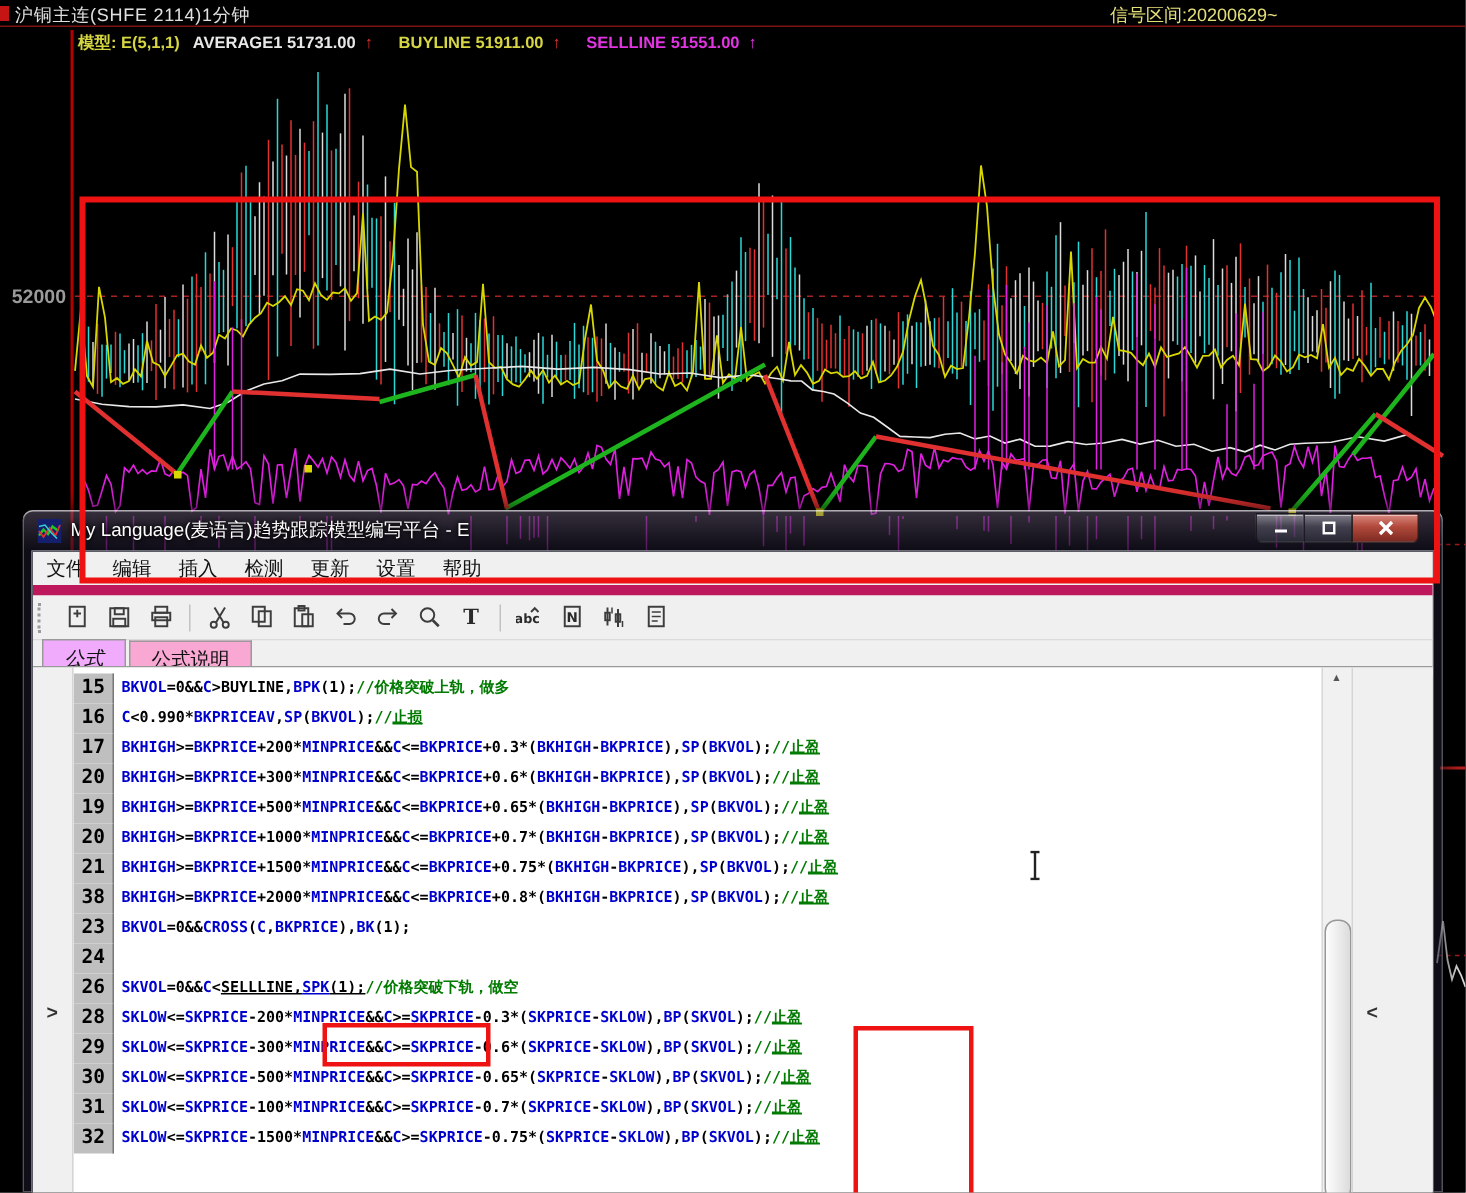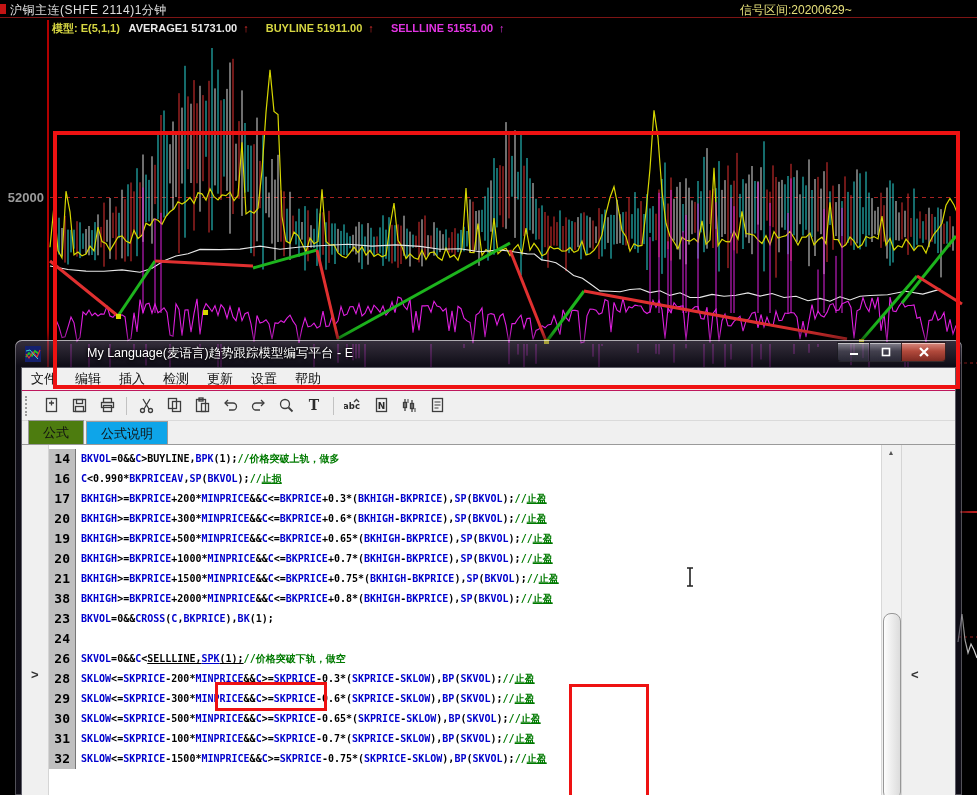--- a/index.html
+++ b/index.html
@@ -19,41 +19,41 @@
   .anno{position:absolute;border:4px solid #ee1212;z-index:60;pointer-events:none;}
   #anno-main{left:53px;top:131px;width:899px;height:250px;}
   #anno-line27{left:215px;top:682px;width:106px;height:23px;border-width:3px;}
   #anno-col{left:569px;top:684px;width:74px;height:115px;border-width:3px;}
   
   .window{position:absolute;left:15px;top:340px;width:947px;height:455px;z-index:10;
     border-radius:7px 7px 0 0;background:linear-gradient(rgba(120,105,135,.45),rgba(25,22,38,.58) 26px,rgba(25,22,38,.62));
     box-shadow:0 0 16px rgba(0,0,0,.9), inset 0 1px 0 rgba(255,255,255,.45), inset 0 0 0 1px rgba(255,255,255,.28);}
   .titlebar{position:absolute;left:0;top:0;right:0;height:27px;display:flex;align-items:center;color:#fff;}
   .win-icon{width:16px;height:16px;margin:0 6px 0 10px;flex:0 0 auto;}
-  .win-title{font-size:12.5px;text-shadow:0 1px 3px #000,0 0 4px #000;white-space:nowrap;padding-left:40px;}
+  .win-title{font-size:12.5px;text-shadow:0 1px 3px #000,0 0 4px #000;white-space:nowrap;}
   .win-btns{position:absolute;right:16px;top:2px;display:flex;}
   .wbtn{width:31px;height:18px;display:flex;align-items:center;justify-content:center;
     background:linear-gradient(rgba(200,200,210,.55),rgba(90,90,105,.55) 45%,rgba(55,55,70,.6));
     border:1px solid rgba(20,20,25,.8);border-right-width:0;box-shadow:inset 0 1px 0 rgba(255,255,255,.5);}
   .wbtn:first-child{border-radius:0 0 0 4px;}
   .wbtn-close{width:43px;border-right-width:1px;border-radius:0 0 4px 0;
     background:linear-gradient(#d98a80,#b24a3c 45%,#7e2a22);}
   .client{position:absolute;left:6px;right:6px;top:27px;bottom:0;background:#f0f0f0;border:1px solid #5c5c66;border-bottom:none;}
   
-  .menubar{height:22px;display:flex;align-items:center;background:#f0f0f0;border-bottom:1px solid #be185d;}
+  .menubar{height:22px;display:flex;align-items:center;background:#f0f0f0;border-bottom:7px solid #be185d;}
   .menu-item{font-size:13px;color:#111;padding:2px 9px;cursor:default;}
   
   .toolbar{height:29px;display:flex;align-items:center;background:#f0f0f0;border-bottom:1px solid #dadada;}
   .grip{width:4px;height:20px;margin:0 6px 0 3px;border-left:2px dotted #9a9a9a;}
   .tbtn{width:24px;height:24px;display:flex;align-items:center;justify-content:center;margin:0 2px;}
   .tsep{width:1px;height:18px;background:#c2c2c2;margin:0 5px;}
   
   .tabbar{height:24px;display:flex;align-items:flex-end;background:#f0f0f0;padding-left:6px;}
-  .tab{font-size:13px;color:#111;padding:3px 14px 2px;border:1px solid #9a9a9a;border-bottom:none;background:#0ea5e9;margin-right:2px;}
-  .tab.active{background:#4d7c0f;position:relative;top:1px;padding-bottom:4px;}
+  .tab{font-size:13px;color:#111;padding:3px 14px 2px;border:1px solid #9a9a9a;border-bottom:none;background:#f9a8d4;margin-right:2px;}
+  .tab.active{background:#f0abfc;position:relative;top:1px;padding-bottom:4px;font-style:italic;}
   
   .editor{position:absolute;left:0;right:0;top:76px;bottom:0;display:flex;background:#fff;border-top:1px solid #9a9a9a;}
   .splitter{width:26px;background:#f0f0f0;border-right:1px solid #d5d5d5;position:relative;}
   .chev{position:absolute;font-size:13px;color:#333;font-weight:bold;}
   .code-wrap{flex:0 0 832px;overflow:hidden;background:#fff;padding-top:4px;}
   .crow{display:flex;height:20px;line-height:20px;white-space:nowrap;}
   .ln{flex:0 0 21px;background:#bfbfbf;border-right:1px solid #777;color:#000;text-align:right;padding-right:5px;
       font-family:"DejaVu Sans Mono",monospace;font-size:13px;font-weight:bold;}
   .ctext{padding-left:5px;font-family:"DejaVu Sans Mono",monospace;font-size:10px;font-weight:bold;}
   .sb{color:#0000cd;} .sk{color:#000;} .sg{color:#007a00;} .su{text-decoration:underline;}
@@ -613,21 +613,21 @@
     <div class="tabbar" id="tabbar">
         <div class="tab active">公式</div>
         <div class="tab">公式说明</div>
       </div>
     <div class="editor">
       <div class="splitter">
         <span class="chev" style="left:9px;top:222px;">&gt;</span>
       </div>
       <div class="code-wrap" id="codewrap">
           <div class="crow">
-            <div class="ln">14</div>
+            <div class="ln">15</div>
             <div class="ctext"><span class="sb">BKVOL</span><span class="sk">=0&amp;&amp;</span><span class="sb">C</span><span class="sk">&gt;BUYLINE,</span><span class="sb">BPK</span><span class="sk">(1);</span><span class="sg">//价格突破上轨，做多</span></div>
           </div>
           <div class="crow">
             <div class="ln">16</div>
             <div class="ctext"><span class="sb">C</span><span class="sk">&lt;0.990*</span><span class="sb">BKPRICEAV</span><span class="sk">,</span><span class="sb">SP</span><span class="sk">(</span><span class="sb">BKVOL</span><span class="sk">);</span><span class="sg">//</span><span class="sg su">止损</span></div>
           </div>
           <div class="crow">
             <div class="ln">17</div>
             <div class="ctext"><span class="sb">BKHIGH</span><span class="sk">&gt;=</span><span class="sb">BKPRICE</span><span class="sk">+200*</span><span class="sb">MINPRICE</span><span class="sk">&amp;&amp;</span><span class="sb">C</span><span class="sk">&lt;=</span><span class="sb">BKPRICE</span><span class="sk">+0.3*(</span><span class="sb">BKHIGH</span><span class="sk">-</span><span class="sb">BKPRICE</span><span class="sk">),</span><span class="sb">SP</span><span class="sk">(</span><span class="sb">BKVOL</span><span class="sk">);</span><span class="sg">//</span><span class="sg su">止盈</span></div>
           </div>

